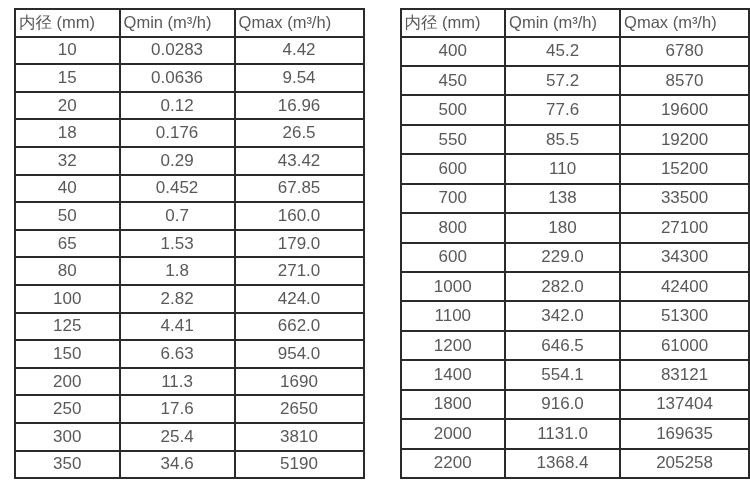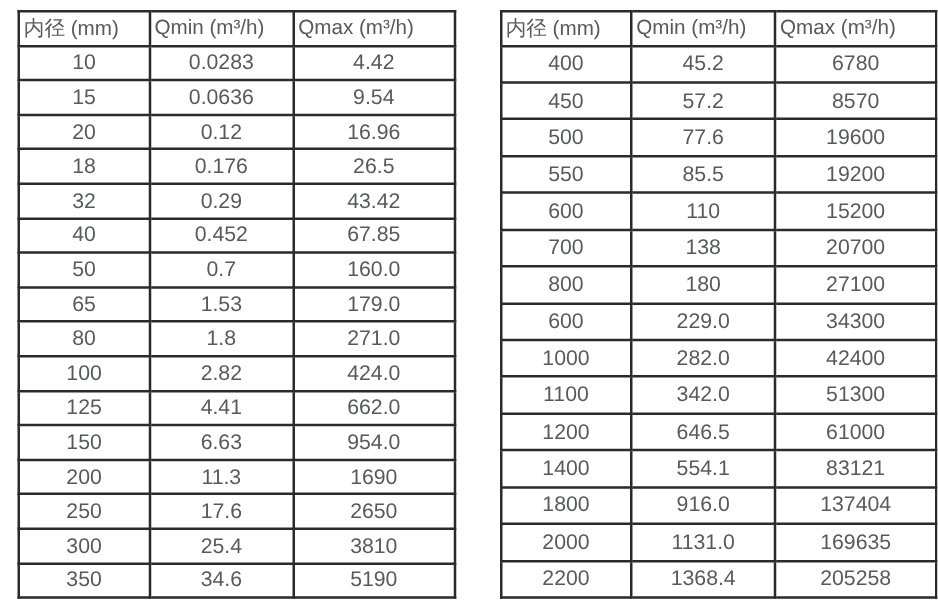--- a/index.html
+++ b/index.html
@@ -181,21 +181,21 @@
           <td>19200</td>
         </tr>
         <tr>
           <td>600</td>
           <td>110</td>
           <td>15200</td>
         </tr>
         <tr>
           <td>700</td>
           <td>138</td>
-          <td>20700</td>
+          <td>33500</td>
         </tr>
         <tr>
           <td>800</td>
           <td>180</td>
           <td>27100</td>
         </tr>
         <tr>
           <td>600</td>
           <td>229.0</td>
           <td>34300</td>

